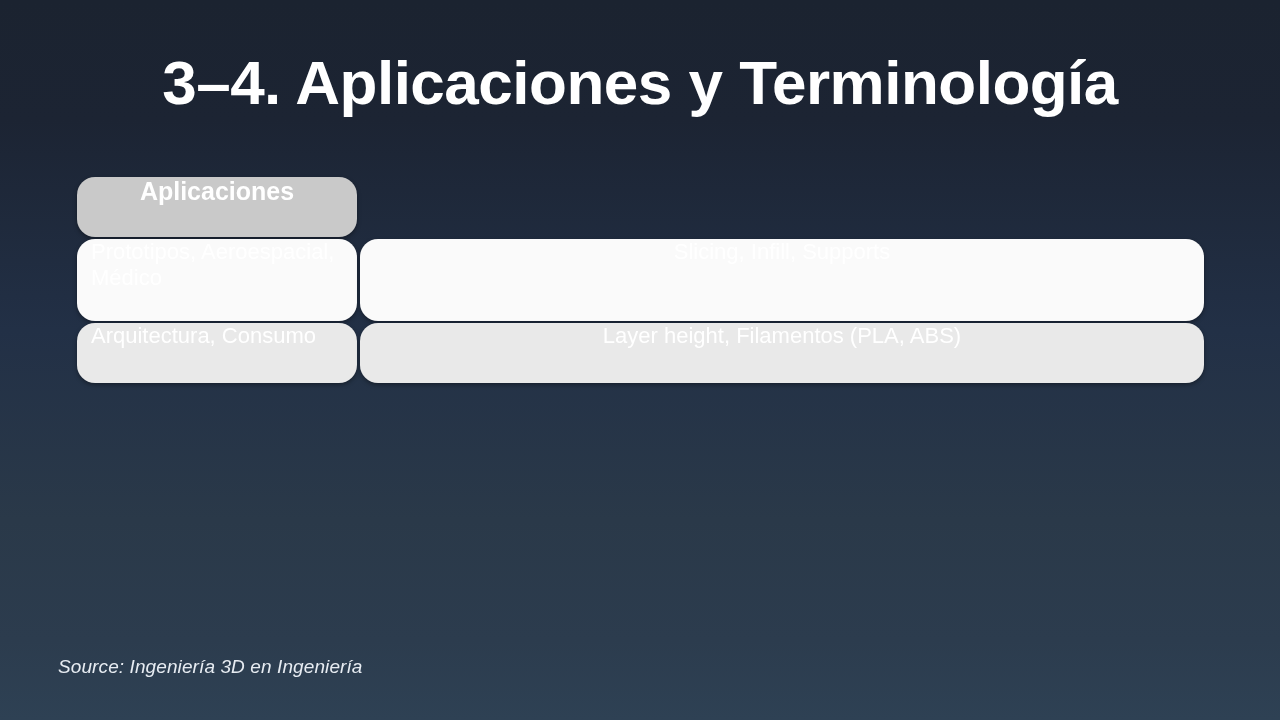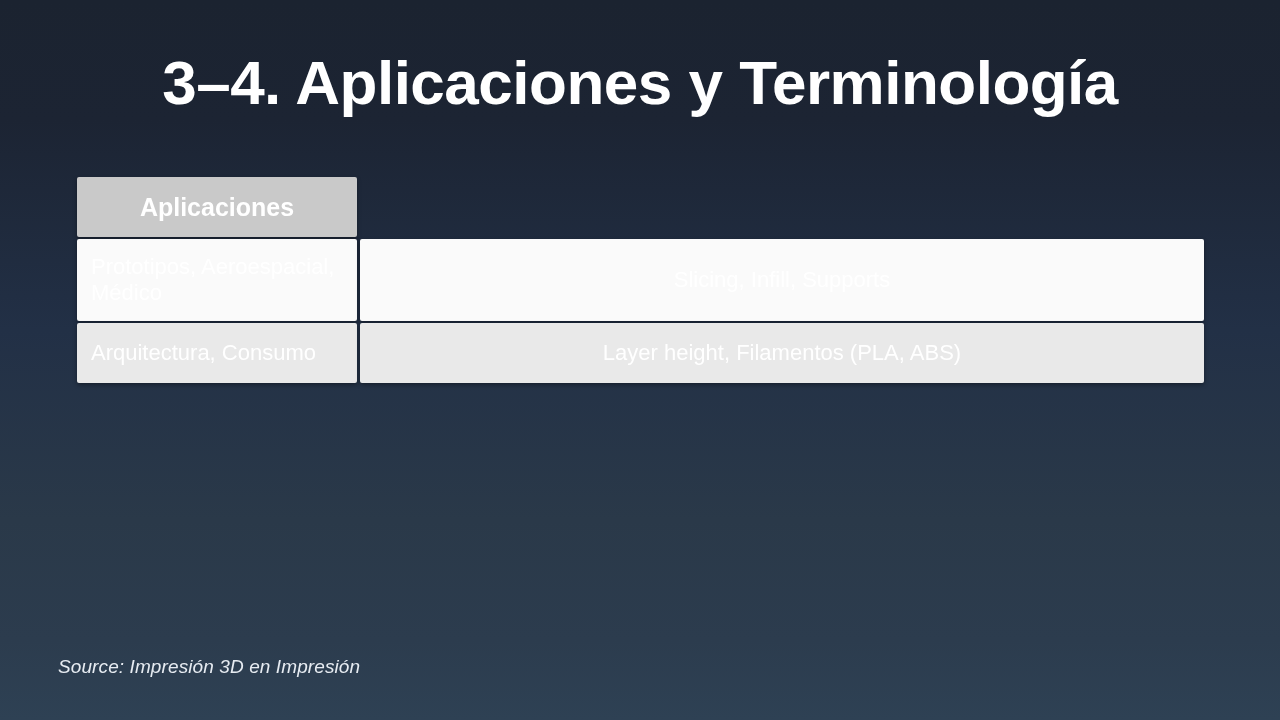--- a/index.html
+++ b/index.html
@@ -55,23 +55,23 @@
 
   .row {
     display: flex;
     width: 100%;
     margin-bottom: 2px;
   }
   .row:last-child { margin-bottom: 0; }
 
   .cell {
     box-sizing: border-box;
-    border-radius: 2px;
+    border-radius: 18px;
     display: flex;
-    align-items: center;
+    align-items: flex-start;
     overflow: hidden;
     box-shadow: 0 2px 4px rgba(0,0,0,0.35);
   }
 
   .col-a { width: 280px; margin-right: 3px; flex: none; }
   .col-b { width: 844px; flex: none; }
 
   
   .row-head .cell {
     background: #c9c9c9;
@@ -155,15 +155,15 @@
       <div class="cell col-a">
         <span class="body-text">Arquitectura, Consumo</span>
       </div>
       <div class="cell col-b">
         <span class="body-text">Layer height, Filamentos (PLA, ABS)</span>
       </div>
     </div>
 
   </div>
 
-  <div id="source">Source: Impresión 3D en Impresión</div>
+  <div id="source">Source: Ingeniería 3D en Ingeniería</div>
 
 </div>
 
 </body></html>

